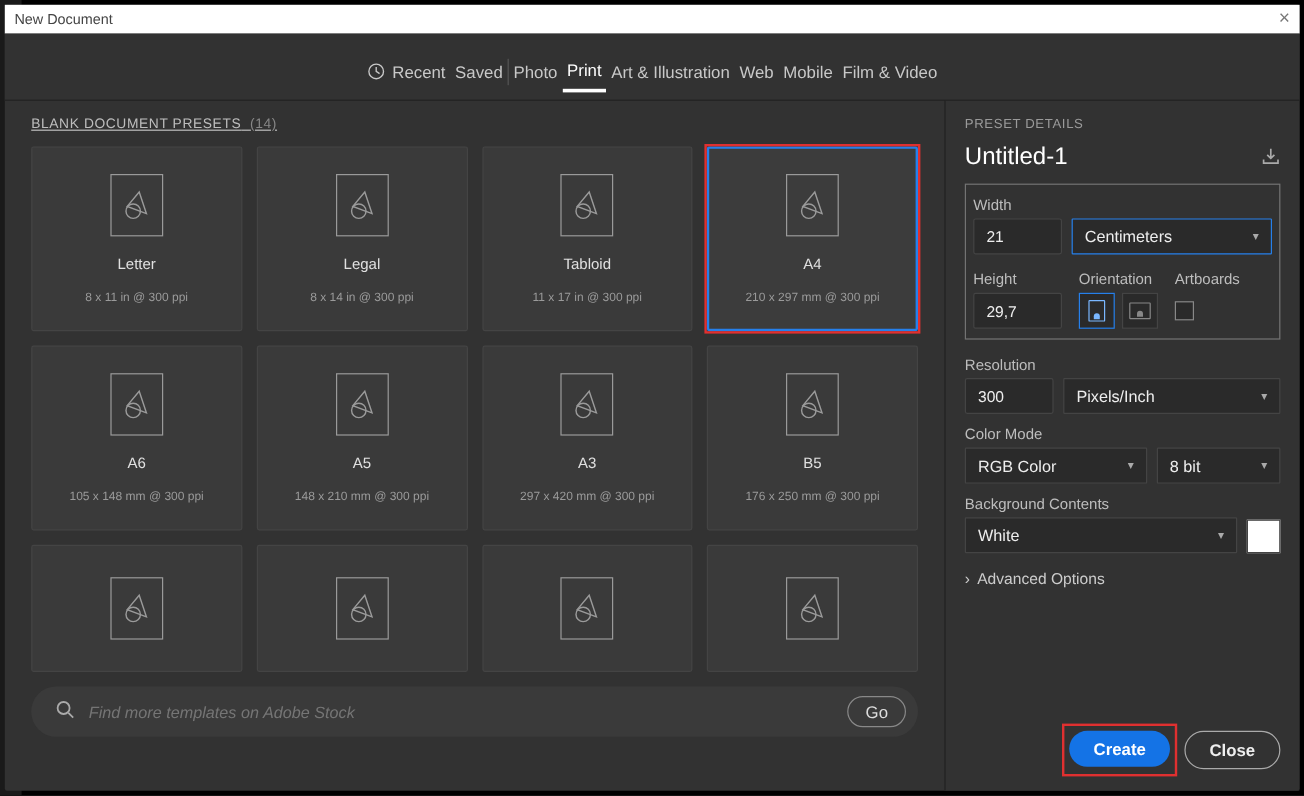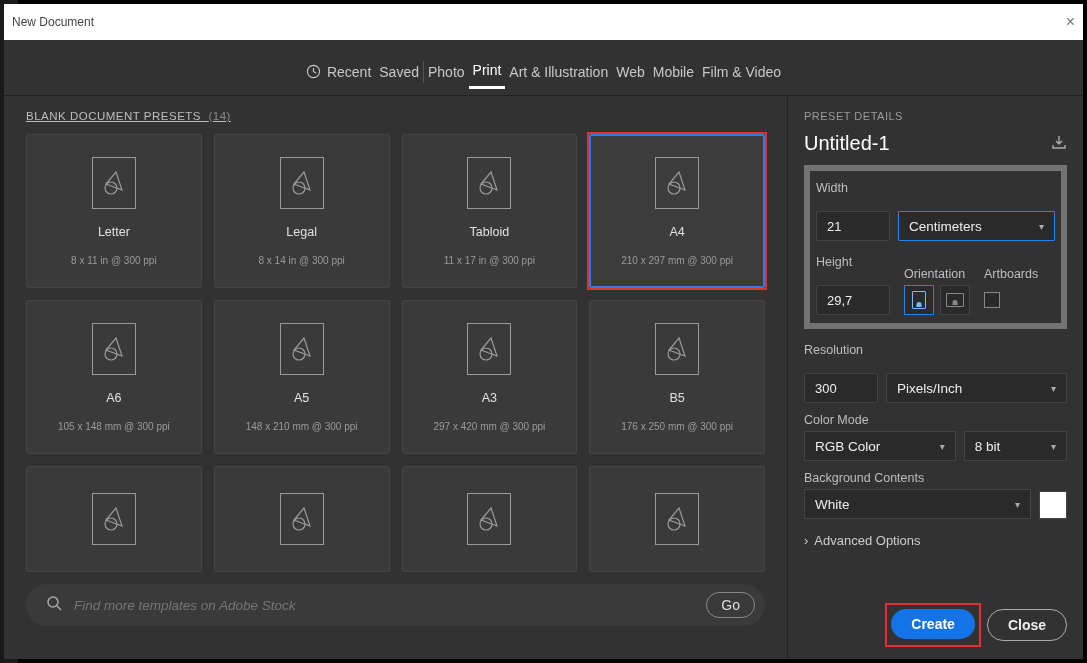--- a/index.html
+++ b/index.html
@@ -1,19 +1,19 @@
 <!DOCTYPE html>
 <html><head>
 <meta charset="utf-8">
 <style>
 * { box-sizing: border-box; margin: 0; padding: 0; }
 body { background: #000; font-family: -apple-system, "Segoe UI", Arial, sans-serif; width: 1087px; height: 663px; overflow: hidden; position: relative; }
 .left-strip { position: absolute; left: 0; top: 0; width: 18px; height: 100%; background: #1a1a1a; color: #888; font-size: 11px; }
 .dialog { position: absolute; left: 4px; top: 4px; right: 4px; bottom: 4px; background: #323232; border-radius: 2px; display: flex; flex-direction: column; }
-.titlebar { background: #fff; height: 36px; display: flex; align-items: center; padding: 0 8px; font-size: 12px; color: #444; justify-content: space-between; gap: 10px; }
+.titlebar { background: #fff; height: 24px; display: flex; align-items: center; padding: 0 8px; font-size: 12px; color: #444; justify-content: space-between; gap: 10px; }
 .close-x { color: #777; font-size: 16px; cursor: pointer; }
 .tabs { display: flex; align-items: center; justify-content: center; padding: 14px 0 6px; border-bottom: 1px solid #222; background: #323232; }
 .tab { color: #c8c8c8; font-size: 14px; padding: 8px 4px; cursor: pointer; display: flex; align-items: center; gap: 6px; }
 .tab.active { color: #fff; border-bottom: 3px solid #fff; }
 .tab-divider { width: 1px; height: 22px; background: #555; }
 .body { display: flex; flex: 1; overflow: hidden; }
 .presets-panel { flex: 1; padding: 14px 22px; overflow: auto; }
 .presets-header { color: #bdbdbd; font-size: 11.5px; letter-spacing: .5px; margin-bottom: 12px; text-decoration: underline; }
 .presets-header span.count { color: #888; }
 .grid { display: grid; grid-template-columns: repeat(4, 1fr); gap: 12px; }
@@ -27,39 +27,39 @@
 .searchbar { margin-top: 12px; height: 42px; background: #3a3a3a; border-radius: 21px; display: flex; align-items: center; padding: 0 10px 0 20px; gap: 12px; }
 .searchbar input { flex: 1; background: transparent; border: none; color: #aaa; font-style: italic; font-size: 13.5px; outline: none; }
 .go-btn { border: 1px solid #888; color: #ddd; background: transparent; border-radius: 14px; padding: 4px 14px; font-size: 14px; cursor: pointer; }
 .details-panel { width: 296px; background: #323232; border-left: 1px solid #222; padding: 14px 16px; display: flex; flex-direction: column; position: relative; }
 .details-label { color: #9a9a9a; font-size: 11px; letter-spacing: .5px; margin-bottom: 10px; }
 .doc-name-row { display: flex; align-items: center; justify-content: space-between; margin-bottom: 10px; }
 .doc-name { color: #fff; font-size: 20px; }
 .save-preset-icon { color: #aaa; font-size: 14px; }
 .field-label { color: #bdbdbd; font-size: 12.5px; margin: 6px 0 4px; }
 .field-row { display: flex; gap: 8px; align-items: flex-end; }
-.textfield { background: #2a2a2a; border: 1px solid #444; color: #eee; font-size: 13px; padding: 0 10px; height: 30px; border-radius: 2px; width: 74px; margin-top: 12px; }
+.textfield { background: #2a2a2a; border: 1px solid #444; color: #eee; font-size: 13px; padding: 0 10px; height: 30px; border-radius: 2px; width: 74px; }
 .selectfield { background: #2a2a2a; border: 1px solid #2680eb; color: #eee; font-size: 13.5px; padding: 0 10px; height: 30px; border-radius: 1px; flex: 1; display: flex; align-items: center; justify-content: space-between; cursor: pointer; }
 .selectfield.noblue { border-color: #444; }
 .caret { color: #aaa; font-size: 10px; }
 .orientation-group { display: flex; gap: 6px; }
 .orient-btn { width: 30px; height: 30px; background: #2a2a2a; border: 1px solid #444; display: flex; align-items: center; justify-content: center; cursor: pointer; }
 .orient-btn.active { border-color: #2680eb; }
 .orient-glyph { width: 14px; height: 18px; border: 1.5px solid #7ab7ff; border-radius: 1px; position: relative; }
 .orient-glyph.land { width: 18px; height: 14px; border-color: #888; }
 .orient-glyph::after { content: ""; position: absolute; bottom: 1px; left: 50%; transform: translateX(-50%); width: 5px; height: 5px; background: #7ab7ff; border-radius: 50% 50% 0 0; }
 .orient-glyph.land::after { background: #888; }
 .checkbox { width: 16px; height: 16px; border: 1px solid #888; background: #2a2a2a; cursor: pointer; }
 .color-swatch { width: 28px; height: 28px; background: #fff; border: 1px solid #444; }
 .advanced { color: #ccc; font-size: 13px; margin-top: 14px; cursor: pointer; display: flex; gap: 6px; align-items: center; }
 .button-row { position: absolute; bottom: 18px; right: 16px; display: flex; gap: 12px; }
 .btn { border-radius: 18px; padding: 7px 20px; font-size: 14px; cursor: pointer; }
 .btn-primary { background: #1473e6; color: #fff; border: none; font-weight: 600; }
 .btn-secondary { background: transparent; color: #eee; border: 1.5px solid #aaa; font-weight: 600; }
-.section-red { border: 6px solid #737373; padding: 4px 6px 8px; margin-bottom: 8px; }
+.section-red { border: 1px solid #737373; padding: 4px 6px 8px; margin-bottom: 8px; }
 .col { display: flex; flex-direction: column; }
 .recent-icon svg { display: block; }
 </style>
 </head>
 <body>
 
 <div class="left-strip"></div>
 
 <div class="dialog">
   <div class="titlebar">

